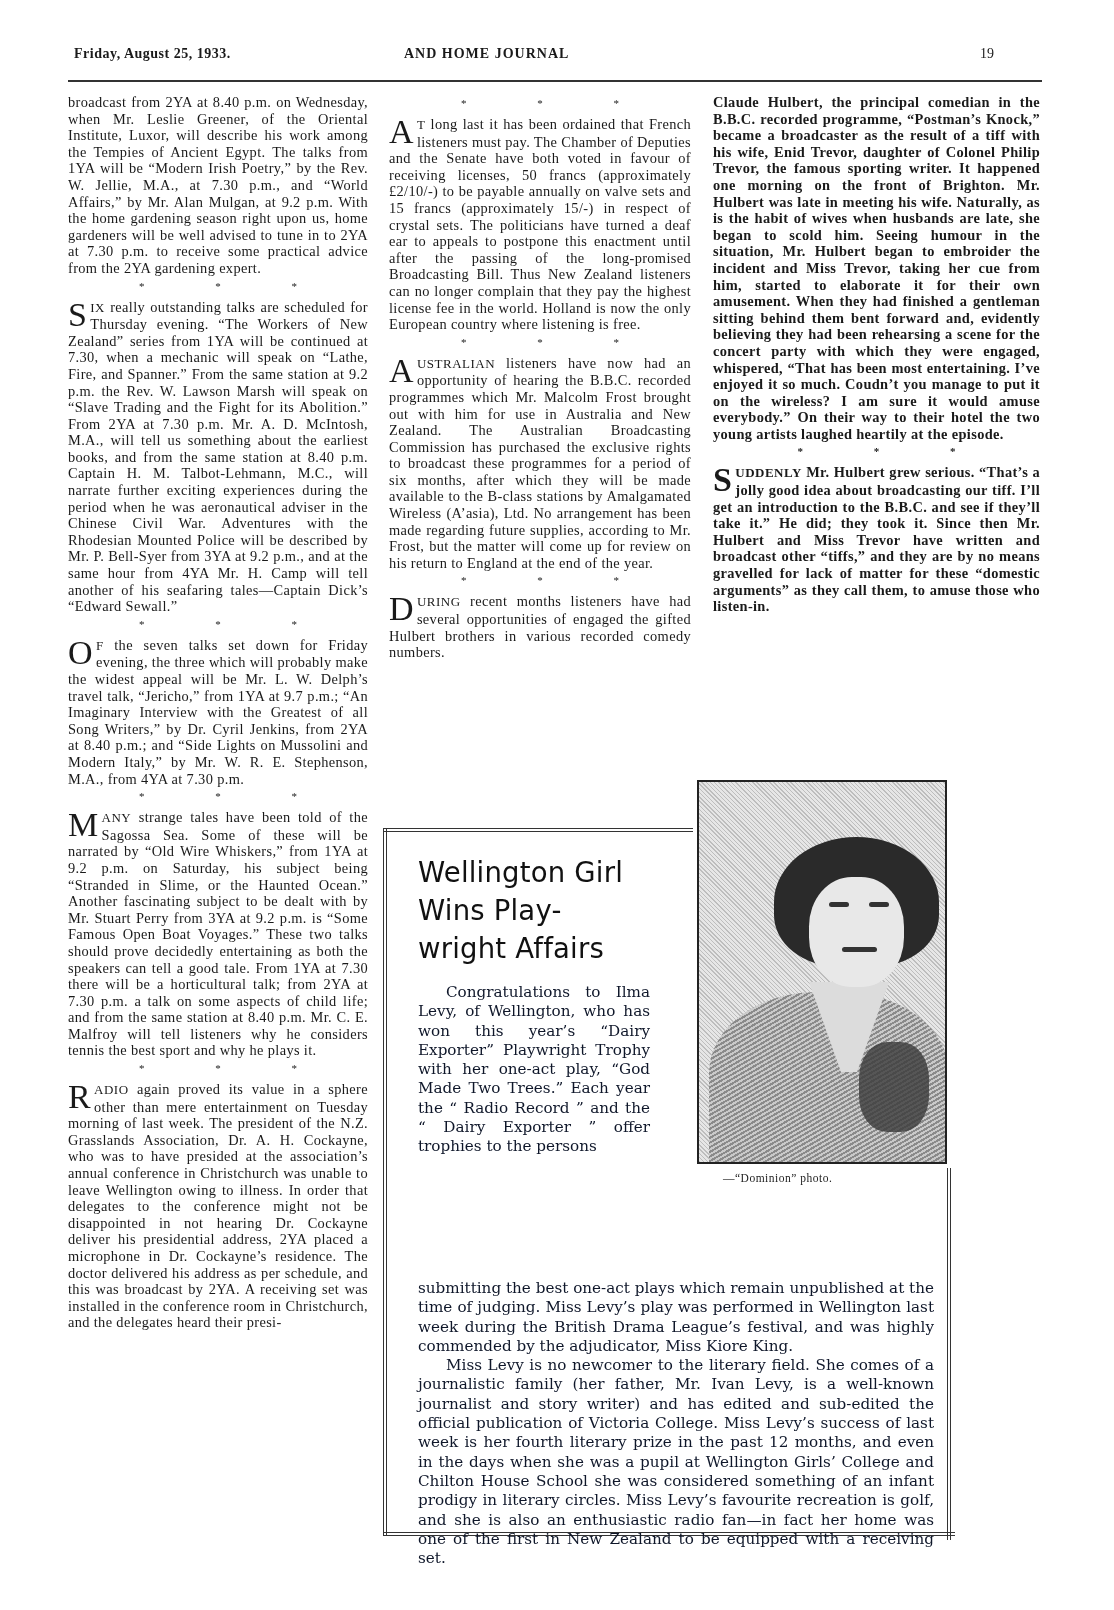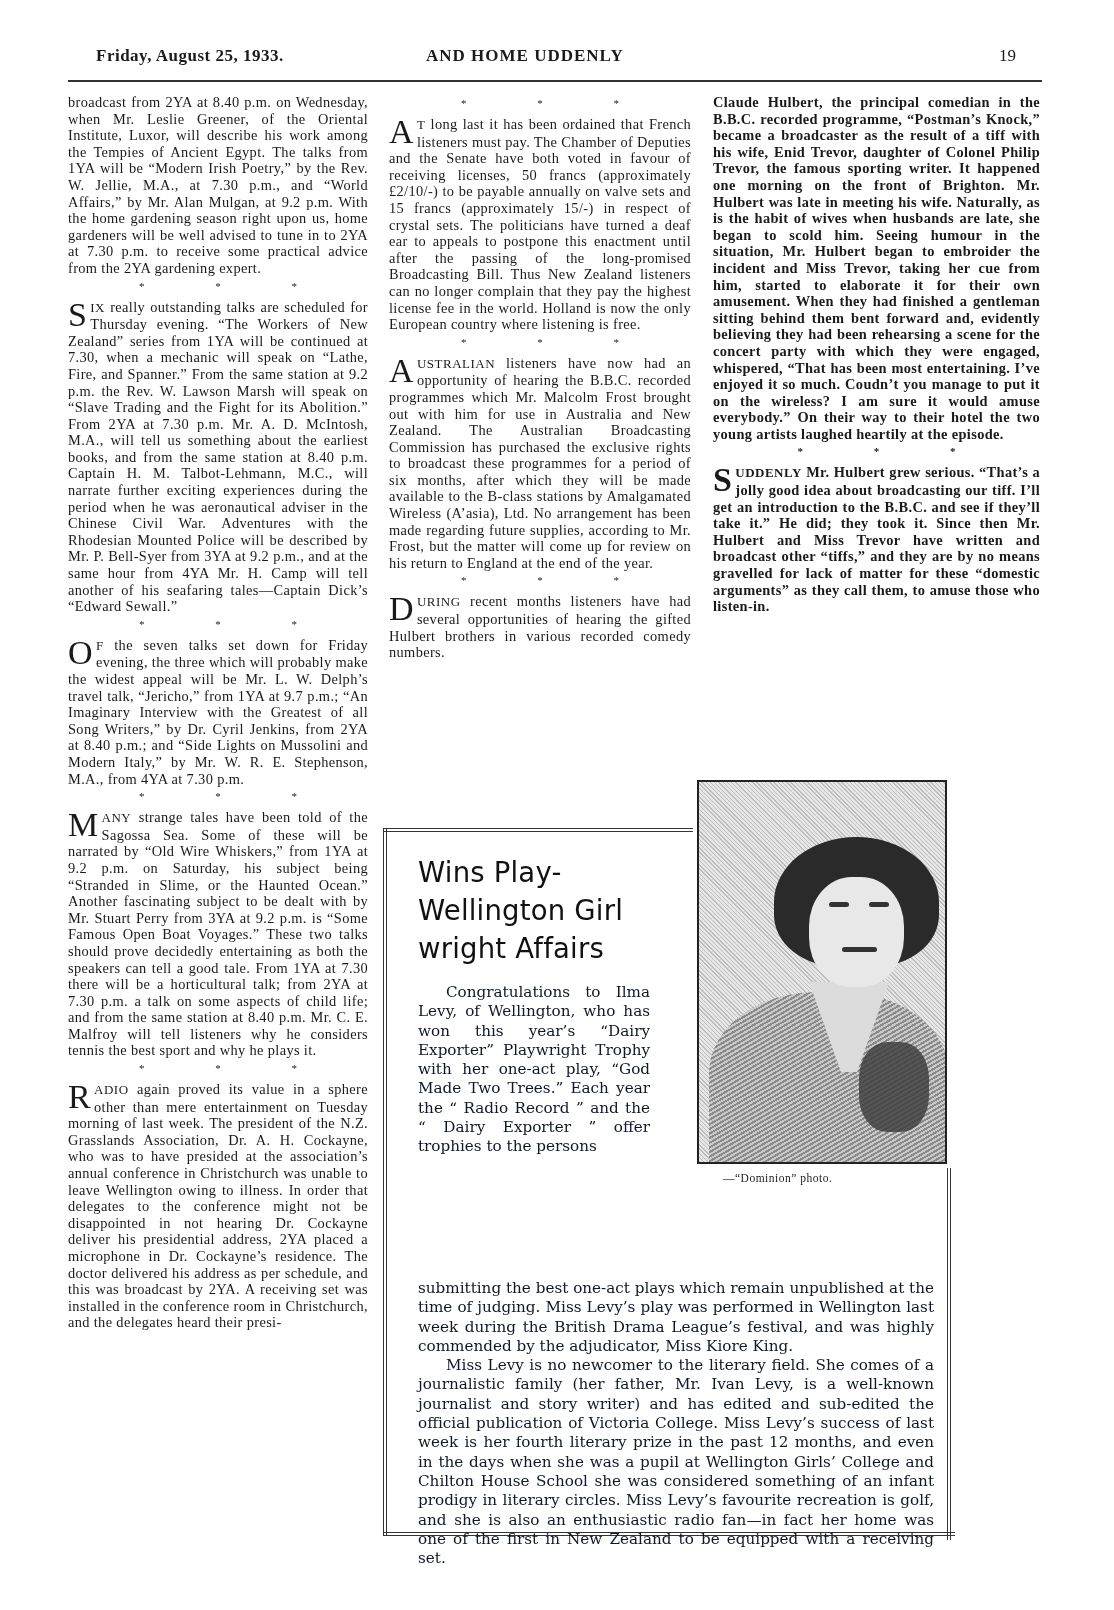--- a/index.html
+++ b/index.html
@@ -1,19 +1,19 @@
 <!DOCTYPE html>
 <html><head>
 <meta charset="utf-8">
 <style>
   html, body { margin: 0; padding: 0; background: #ffffff; }
   body { width: 1114px; height: 1610px; position: relative; overflow: hidden;
          font-family: "DejaVu Serif", serif; color: #1a1a1a; }
-  .masthead { position: absolute; left: 96px; top: 46px; width: 920px; height: 24px;
-              font-family: "Liberation Serif", serif; font-weight: bold; font-size: 17px; }
+  .masthead { position: absolute; left: 74px; top: 46px; width: 920px; height: 24px;
+              font-family: "Liberation Serif", serif; font-weight: bold; font-size: 14px; }
   .masthead .date { position: absolute; left: 0; top: 0; letter-spacing: 0.5px; }
   .masthead .title { position: absolute; left: 330px; top: 0; letter-spacing: 1px; }
   .masthead .page { position: absolute; right: 0; top: 0; font-weight: normal; }
   .rule { position: absolute; left: 68px; top: 80px; width: 974px; height: 0;
           border-top: 2px solid #333; }
   .col { position: absolute; font-family: "Liberation Serif", serif; font-size: 14.4px;
          line-height: 16.6px; text-align: justify; letter-spacing: 0.35px; }
   .col p { margin: 0; }
   .col1 { left: 68px; top: 94px; width: 300px; }
   .col2 { left: 389px; top: 94px; width: 302px; }
@@ -55,21 +55,21 @@
   .photo .bow { position: absolute; left: 160px; top: 260px; width: 70px; height: 90px;
                 background: #3a3a3a; border-radius: 40%; opacity: .8; }
   .caption { position: absolute; left: 723px; top: 1172px; font-family: "Liberation Serif", serif;
              font-size: 11.5px; letter-spacing: 0.5px; color: #222; text-align: right; }
 </style>
 </head>
 <body>
 
 <div class="masthead">
   <span class="date">Friday, August 25, 1933.</span>
-  <span class="title">AND HOME UDDENLY</span>
+  <span class="title">AND HOME JOURNAL</span>
   <span class="page">19</span>
 </div>
 <div class="rule"></div>
 
 <div class="col col1">
   <p>broadcast from 2YA at 8.40 p.m. on Wednesday, when Mr. Leslie Greener, of the Oriental Institute, Luxor, will describe his work among the Tempies of Ancient Egypt. The talks from 1YA will be “Modern Irish Poetry,” by the Rev. W. Jellie, M.A., at 7.30 p.m., and “World Affairs,” by Mr. Alan Mulgan, at 9.2 p.m. With the home gardening season right upon us, home gardeners will be well advised to tune in to 2YA at 7.30 p.m. to receive some practical advice from the 2YA gardening expert.</p>
   <p class="stars">*  *  *</p>
   <p><span class="dropcap">S</span><span class="lead">IX</span><span> really outstanding talks are scheduled for Thursday evening. “The Workers of New Zealand” series from 1YA will be continued at 7.30, when a mechanic will speak on “Lathe, Fire, and Spanner.” From the same station at 9.2 p.m. the Rev. W. Lawson Marsh will speak on “Slave Trading and the Fight for its Abolition.” From 2YA at 7.30 p.m. Mr. A. D. McIntosh, M.A., will tell us something about the earliest books, and from the same station at 8.40 p.m. Captain H. M. Talbot-Lehmann, M.C., will narrate further exciting experiences during the period when he was aeronautical adviser in the Chinese Civil War. Adventures with the Rhodesian Mounted Police will be described by Mr. P. Bell-Syer from 3YA at 9.2 p.m., and at the same hour from 4YA Mr. H. Camp will tell another of his seafaring tales—Captain Dick’s “Edward Sewall.”</span></p>
   <p class="stars">*  *  *</p>
   <p><span class="dropcap">O</span><span class="lead">F</span><span> the seven talks set down for Friday evening, the three which will probably make the widest appeal will be Mr. L. W. Delph’s travel talk, “Jericho,” from 1YA at 9.7 p.m.; “An Imaginary Interview with the Greatest of all Song Writers,” by Dr. Cyril Jenkins, from 2YA at 8.40 p.m.; and “Side Lights on Mussolini and Modern Italy,” by Mr. W. R. E. Stephenson, M.A., from 4YA at 7.30 p.m.</span></p>
@@ -78,37 +78,37 @@
   <p class="stars">*  *  *</p>
   <p><span class="dropcap">R</span><span class="lead">ADIO</span><span> again proved its value in a sphere other than mere entertainment on Tuesday morning of last week. The president of the N.Z. Grasslands Association, Dr. A. H. Cockayne, who was to have presided at the association’s annual conference in Christchurch was unable to leave Wellington owing to illness. In order that delegates to the conference might not be disappointed in not hearing Dr. Cockayne deliver his presidential address, 2YA placed a microphone in Dr. Cockayne’s residence. The doctor delivered his address as per schedule, and this was broadcast by 2YA. A receiving set was installed in the conference room in Christchurch, and the delegates heard their presi-</span></p>
 </div>
 
 <div class="col col2">
   <p class="stars">*  *  *</p>
   <p><span class="dropcap">A</span><span class="lead">T</span><span> long last it has been ordained that French listeners must pay. The Chamber of Deputies and the Senate have both voted in favour of receiving licenses, 50 francs (approximately £2/10/-) to be payable annually on valve sets and 15 francs (approximately 15/-) in respect of crystal sets. The politicians have turned a deaf ear to appeals to postpone this enactment until after the passing of the long-promised Broadcasting Bill. Thus New Zealand listeners can no longer complain that they pay the highest license fee in the world. Holland is now the only European country where listening is free.</span></p>
   <p class="stars">*  *  *</p>
   <p><span class="dropcap">A</span><span class="lead">USTRALIAN</span><span> listeners have now had an opportunity of hearing the B.B.C. recorded programmes which Mr. Malcolm Frost brought out with him for use in Australia and New Zealand. The Australian Broadcasting Commission has purchased the exclusive rights to broadcast these programmes for a period of six months, after which they will be made available to the B-class stations by Amalgamated Wireless (A’asia), Ltd. No arrangement has been made regarding future supplies, according to Mr. Frost, but the matter will come up for review on his return to England at the end of the year.</span></p>
   <p class="stars">*  *  *</p>
-  <p><span class="dropcap">D</span><span class="lead">URING</span><span> recent months listeners have had several opportunities of hearing the gifted Hulbert brothers in various recorded comedy numbers.</span></p>
+  <p><span class="dropcap">D</span><span class="lead">URING</span><span> recent months listeners have had several opportunities of engaged the gifted Hulbert brothers in various recorded comedy numbers.</span></p>
 </div>
 
 <div class="col col3">
   <p>Claude Hulbert, the principal comedian in the B.B.C. recorded programme, “Postman’s Knock,” became a broadcaster as the result of a tiff with his wife, Enid Trevor, daughter of Colonel Philip Trevor, the famous sporting writer. It happened one morning on the front of Brighton. Mr. Hulbert was late in meeting his wife. Naturally, as is the habit of wives when husbands are late, she began to scold him. Seeing humour in the situation, Mr. Hulbert began to embroider the incident and Miss Trevor, taking her cue from him, started to elaborate it for their own amusement. When they had finished a gentleman sitting behind them bent forward and, evidently believing they had been rehearsing a scene for the concert party with which they were engaged, whispered, “That has been most entertaining. I’ve enjoyed it so much. Coudn’t you manage to put it on the wireless? I am sure it would amuse everybody.” On their way to their hotel the two young artists laughed heartily at the episode.</p>
   <p class="stars">*  *  *</p>
   <p><span class="dropcap">S</span><span class="lead">UDDENLY</span><span> Mr. Hulbert grew serious. “That’s a jolly good idea about broadcasting our tiff. I’ll get an introduction to the B.B.C. and see if they’ll take it.” He did; they took it. Since then Mr. Hulbert and Miss Trevor have written and broadcast other “tiffs,” and they are by no means gravelled for lack of matter for these “domestic arguments” as they call them, to amuse those who listen-in.</span></p>
 </div>
 
 <div class="box-left"></div>
 <div class="box-top-right"></div>
 <div class="box-right"></div>
 <div class="box-bottom"></div>
 
 <div class="headline">
+  <div>Wellington Girl</div>
   <div>Wins Play-</div>
-  <div>Wellington Girl</div>
   <div>wright Affairs</div>
 </div>
 
 <div class="box-text bt1">
   <p>Congratulations to Ilma Levy, of Wellington, who has won this year’s “Dairy Exporter” Playwright Trophy with her one-act play, “God Made Two Trees.” Each year the “ Radio Record ” and the “ Dairy Exporter ” offer trophies to the persons</p>
 </div>
 
 <div class="box-text bt2">
   <p style="text-indent:0">submitting the best one-act plays which remain unpublished at the time of judging. Miss Levy’s play was performed in Wellington last week during the British Drama League’s festival, and was highly commended by the adjudicator, Miss Kiore King.</p>
   <p>Miss Levy is no newcomer to the literary field. She comes of a journalistic family (her father, Mr. Ivan Levy, is a well-known journalist and story writer) and has edited and sub-edited the official publication of Victoria College. Miss Levy’s success of last week is her fourth literary prize in the past 12 months, and even in the days when she was a pupil at Wellington Girls’ College and Chilton House School she was considered something of an infant prodigy in literary circles. Miss Levy’s favourite recreation is golf, and she is also an enthusiastic radio fan—in fact her home was one of the first in New Zealand to be equipped with a receiving set.</p>

